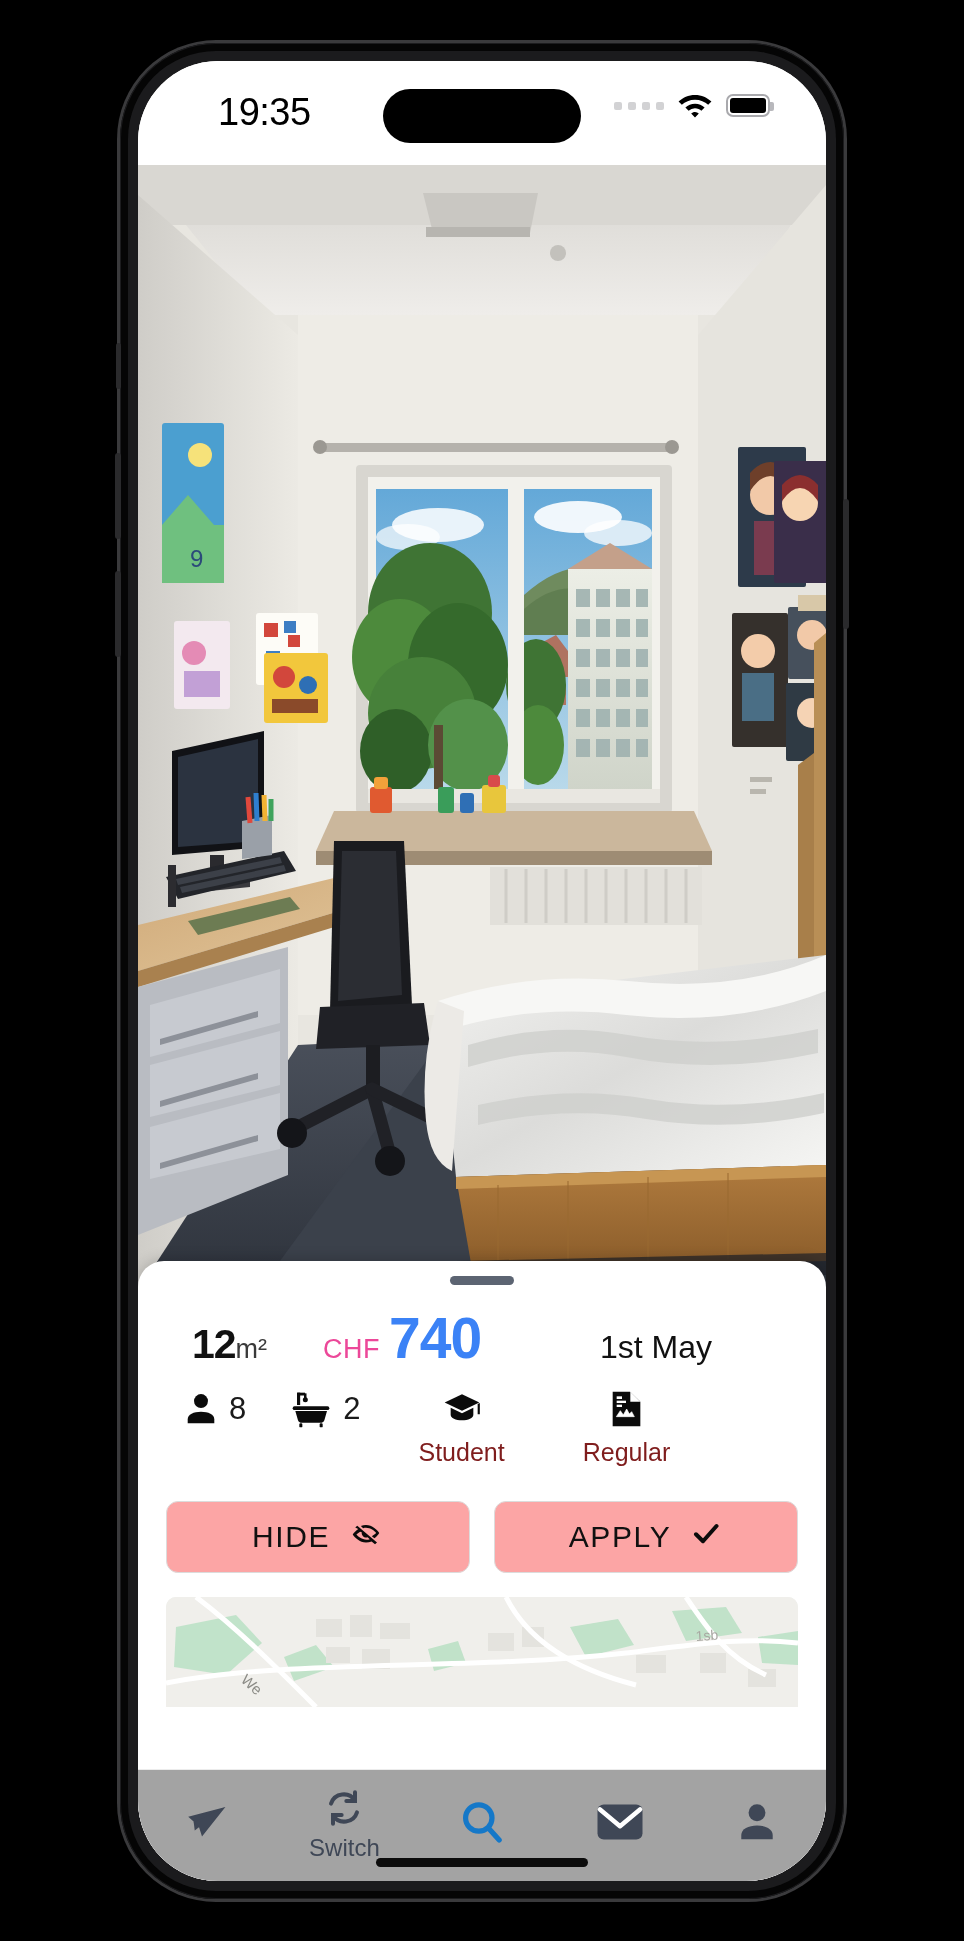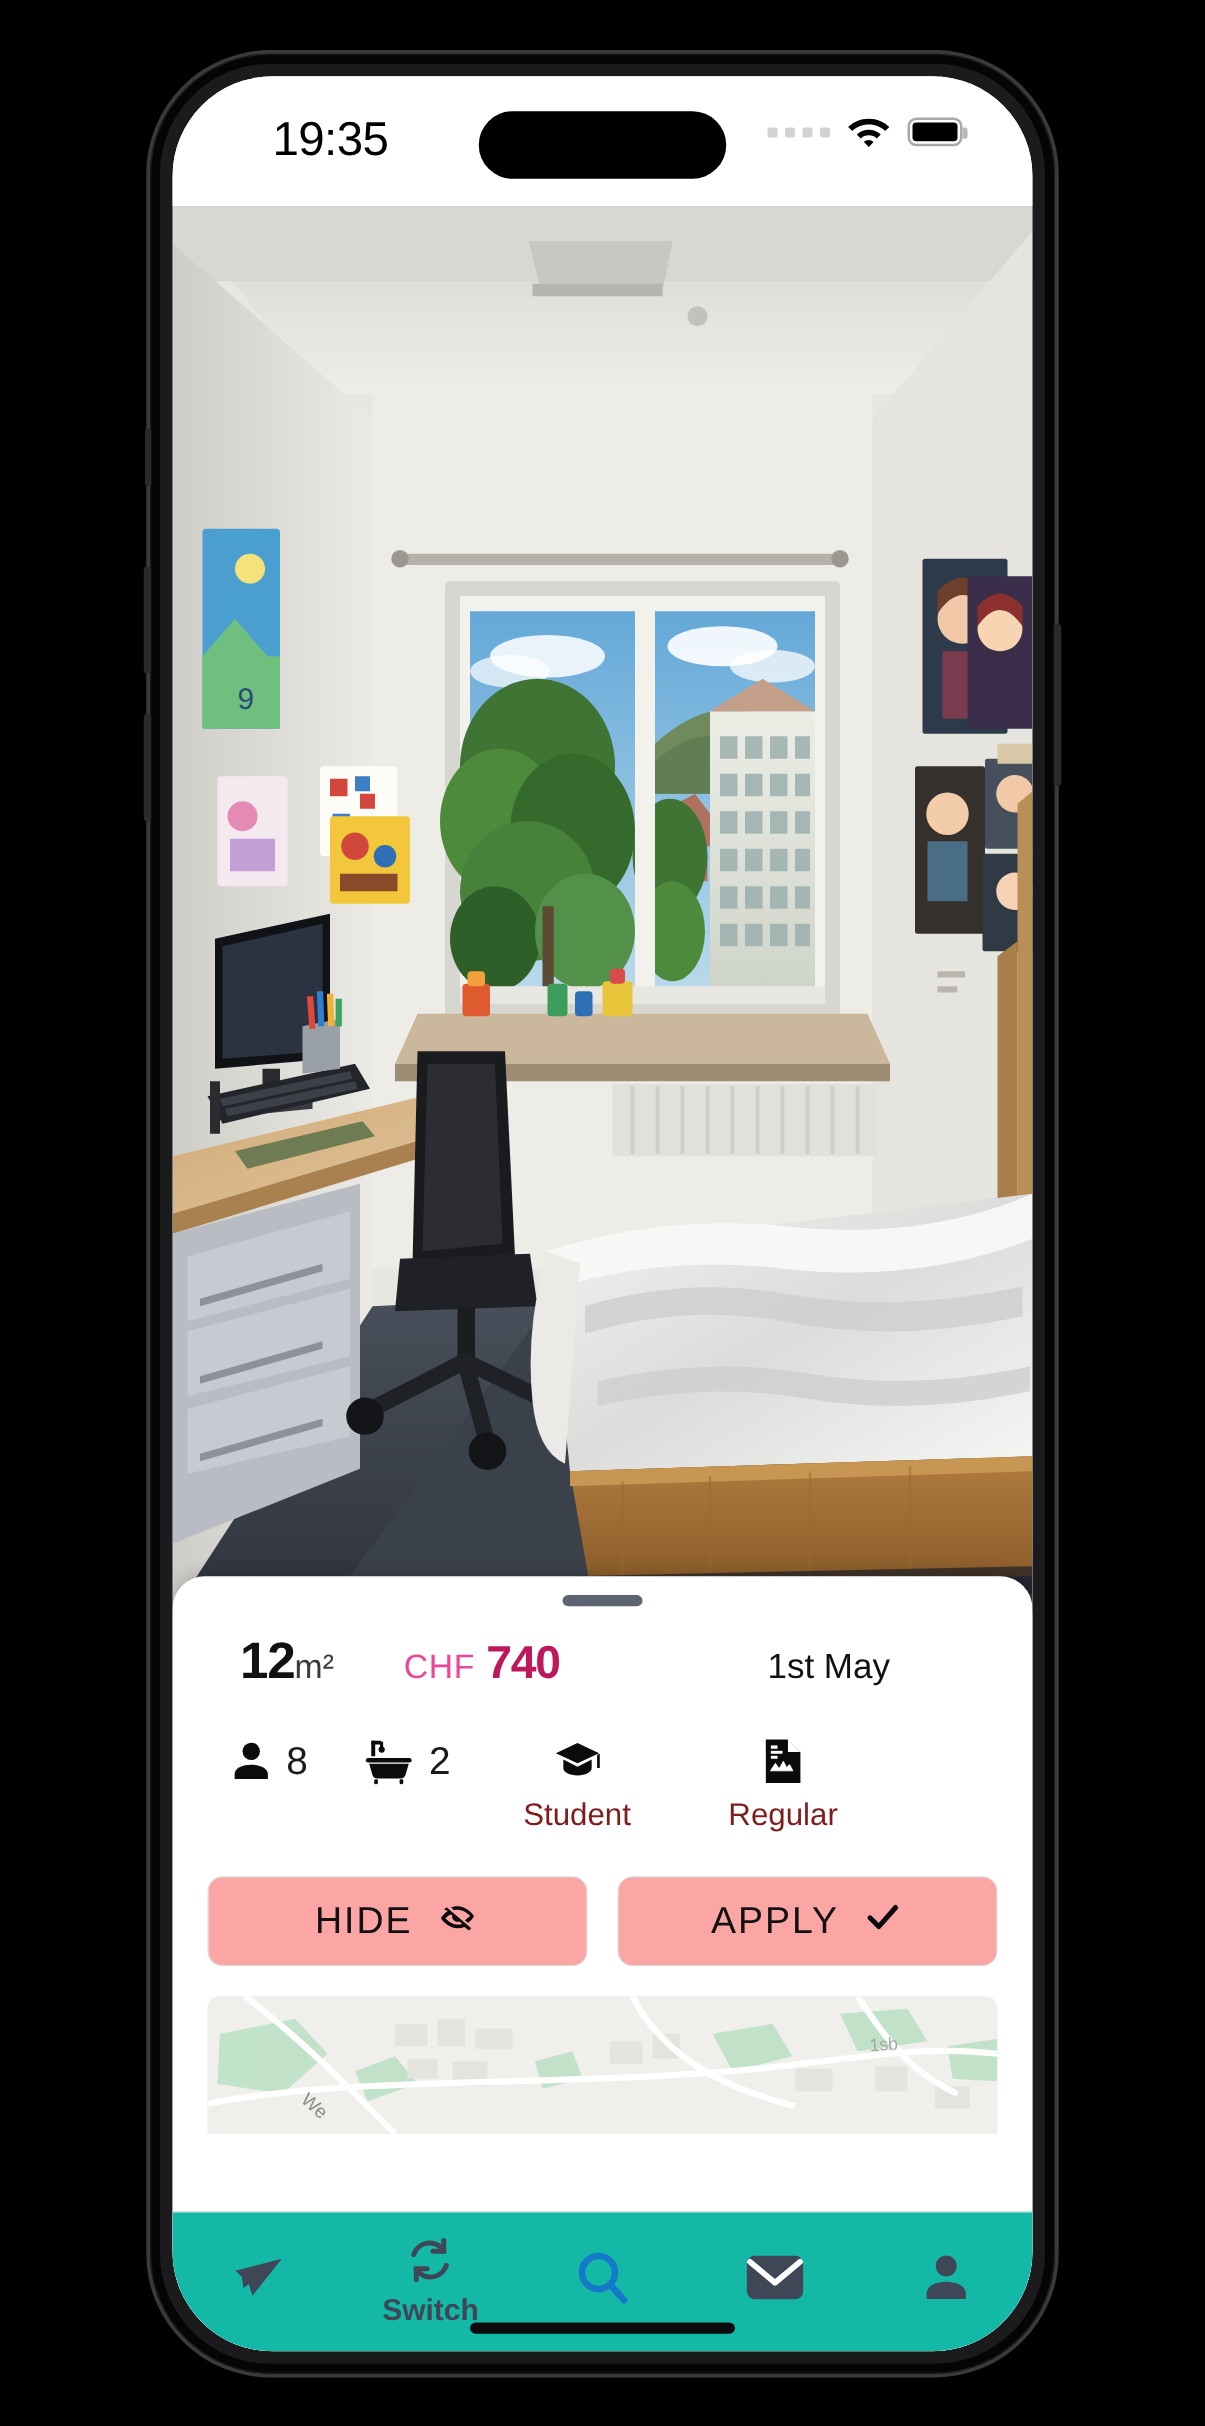--- a/index.html
+++ b/index.html
@@ -92,22 +92,22 @@
     width:64px; height:9px; border-radius:6px; background:#5c6472;
   }
   .row-top{
     position:absolute; left:0; top:44px; width:688px; height:74px;
     display:flex; align-items:baseline; padding:0 54px;
   }
   .sqm{ font-size:41px; font-weight:700; color:#111; letter-spacing:-1px; }
   .sqm small{ font-size:27px; font-weight:400; color:#3a3a3a; letter-spacing:0; }
   .price{ margin-left:56px; display:flex; align-items:baseline; }
   .price .cur{ font-size:27px; color:#ec4899; font-weight:400; letter-spacing:.5px; }
-  .price .amt{ font-size:37px; font-weight:700; color:#be185d; margin-left:9px; letter-spacing:-1px; }
-  .date{ margin-left:auto; margin-right:60px; font-size:28px; color:#111; font-weight:400; }
+  .price .amt{ font-size:57px; font-weight:700; color:#3b82f6; margin-left:9px; letter-spacing:-1px; }
+  .date{ margin-left:auto; margin-right:60px; font-size:32px; color:#111; font-weight:400; }
 
   
   .amen{
     position:absolute; left:0; top:124px; width:688px; height:104px;
     display:flex; align-items:flex-start; padding:0 44px;
   }
   .am{ display:flex; flex-direction:column; align-items:center; }
   .am-ic{ height:48px; display:flex; align-items:center; justify-content:center; }
   .am-cap{ font-size:25px; color:#7f1d1d; margin-top:5px; }
   .am-count{ display:flex; align-items:center; gap:9px; }
@@ -132,22 +132,22 @@
   
   .mapstrip{
     position:absolute; left:28px; top:336px; width:632px; height:110px;
     border-radius:10px 10px 0 0; overflow:hidden; background:#eef0ec;
   }
   .mapstrip svg{ display:block; }
 
   
   .navbar{
     position:absolute; left:0; bottom:0; width:688px; height:112px;
-    background:#14b8a6; border-top:1px solid #ececec;
-    display:flex; align-items:center; z-index:30;font-weight:bold;
+    background:#a3a3a3; border-top:1px solid #ececec;
+    display:flex; align-items:center; z-index:30;
   }
   .nav-item{
     flex:1; display:flex; flex-direction:column; align-items:center;
     justify-content:center; gap:2px; cursor:pointer; height:100%;
   }
   .nav-lbl{ font-size:24px; color:#3f4756; }
   .home-bar{
     position:absolute; left:50%; transform:translateX(-50%); bottom:14px;
     width:212px; height:9px; border-radius:6px; background:#0c0c0c; z-index:60;
   }

